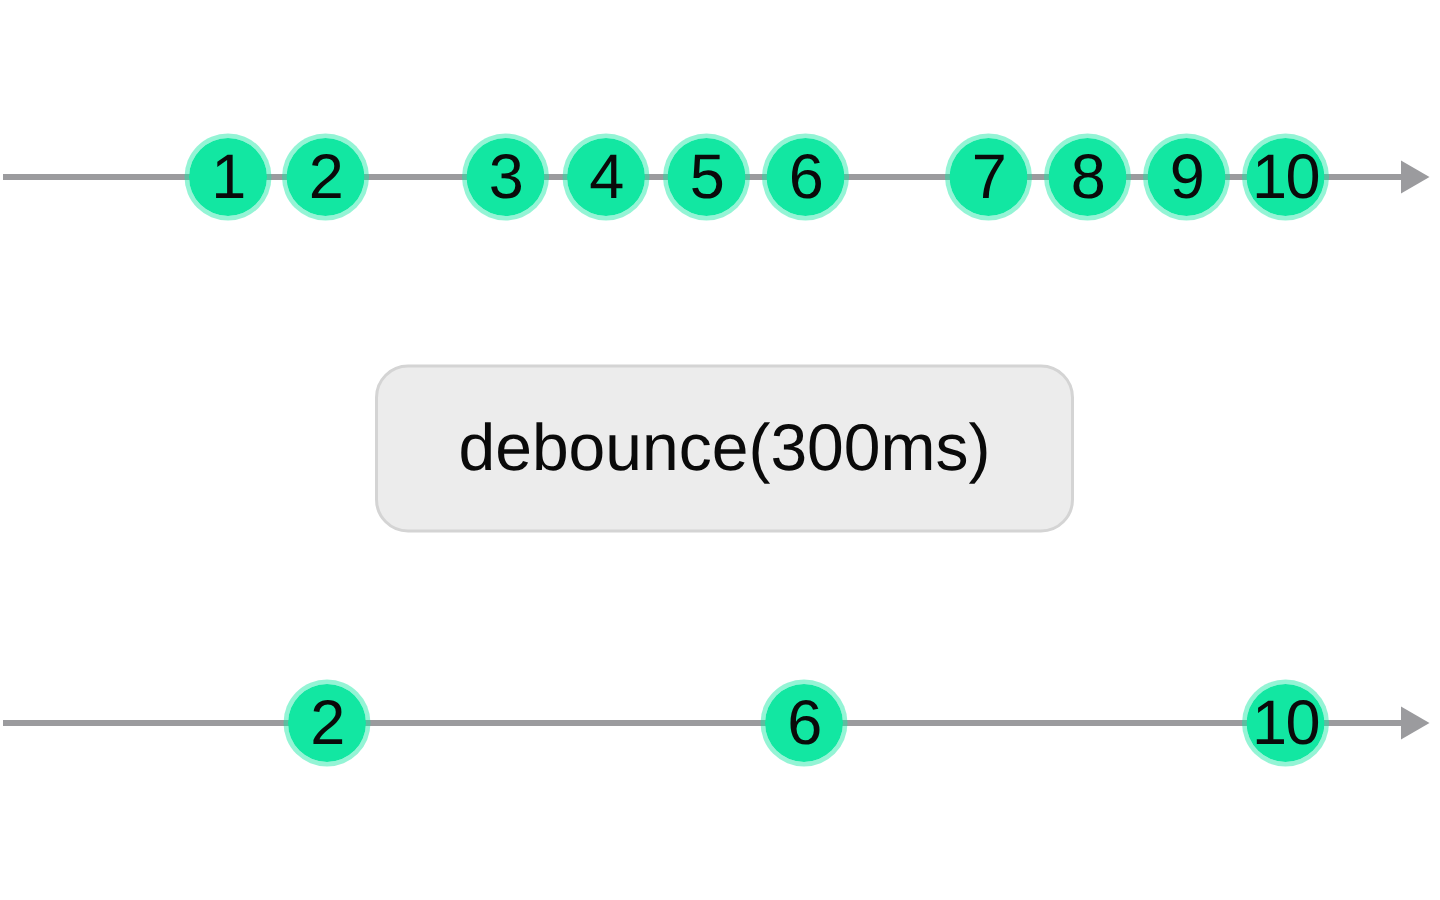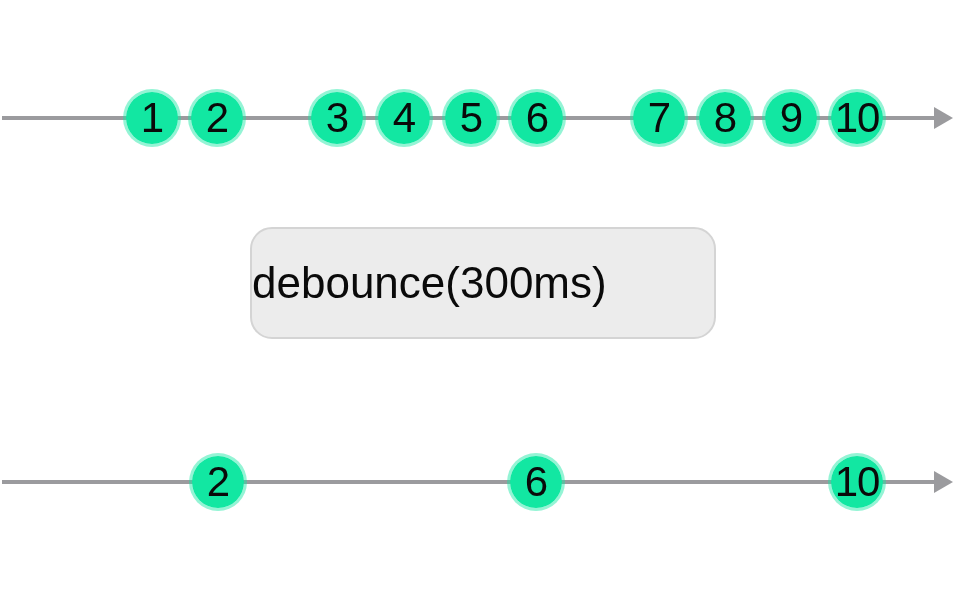--- a/index.html
+++ b/index.html
@@ -57,28 +57,29 @@
   }
   .marble-label {
     font-size: 42px;
     line-height: 1;
     color: var(--label-text, #0a0a0a);
     letter-spacing: -1px;
   }
   .operator-box {
     position: absolute;
     left: 250px;
-    top: 227px;
+    top: 243px;
     width: 462px;
     height: 108px;
     background: var(--operator-box-bg, #ececec);
     border: 2px solid var(--operator-box-border, #d4d4d4);
     border-radius: 22px;
     display: flex;
     align-items: center;
+    justify-content: center;
   }
   .operator-label {
     font-size: 44px;
     color: var(--label-text, #0a0a0a);
   }
 </style>
 </head>
 <body>
 
 <div class="canvas">

